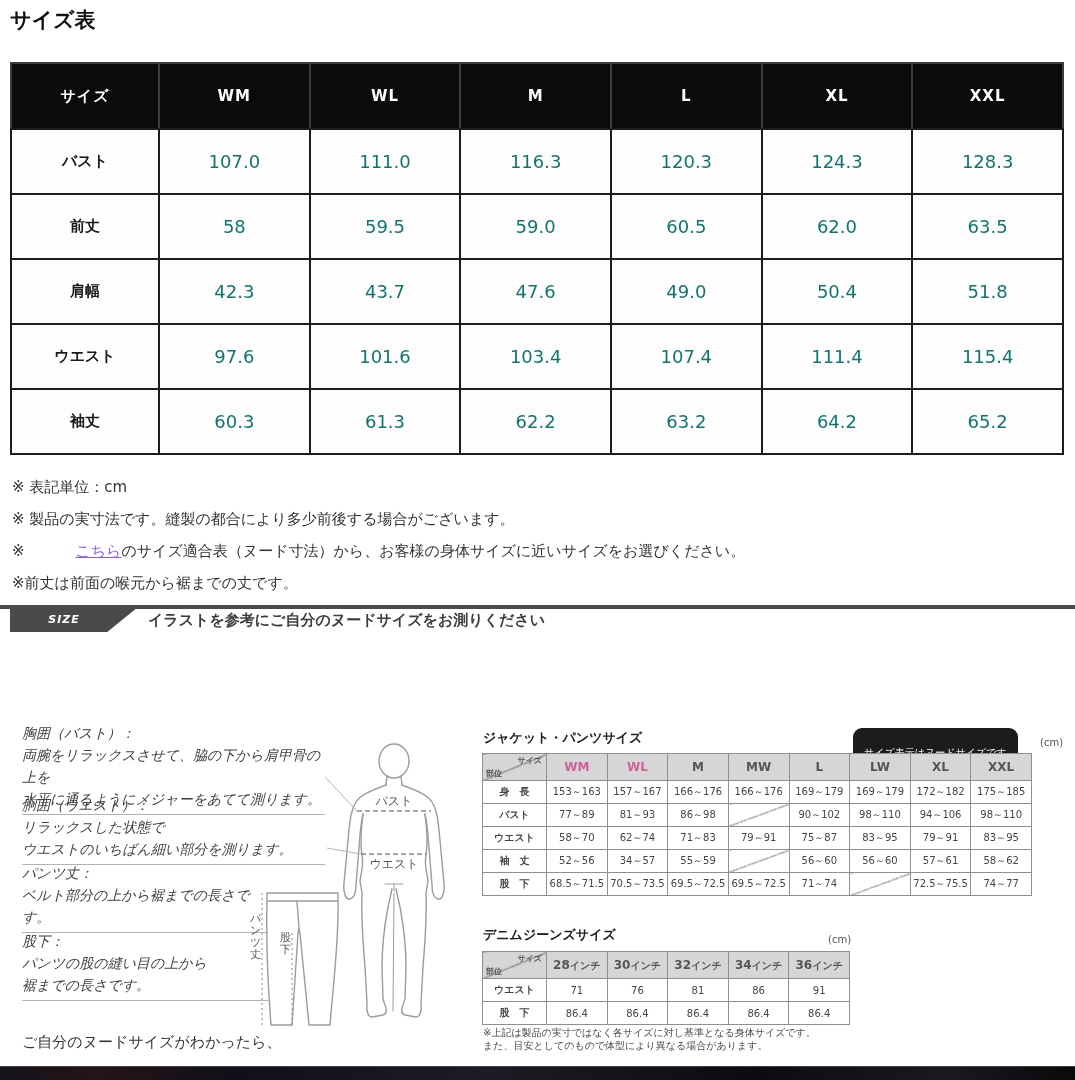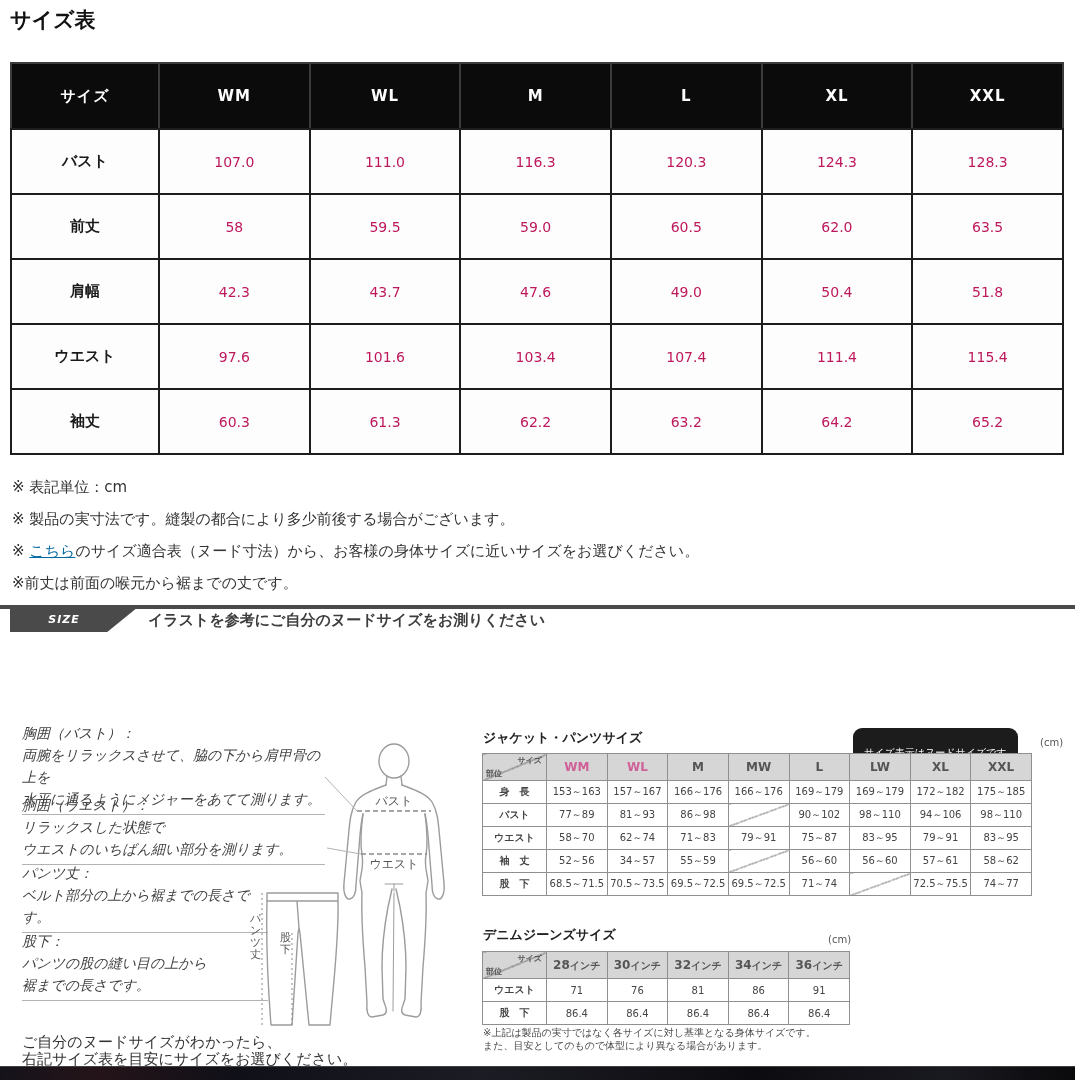--- a/index.html
+++ b/index.html
@@ -8,27 +8,27 @@
   .abs{position:absolute;}
 
   
   #page-title{left:10px;top:6px;font-size:21px;font-weight:bold;color:#111;}
 
   
   #main-table{left:10px;top:62px;width:1054px;border-collapse:collapse;table-layout:fixed;}
   #main-table th{background:#0b0b0b;color:#fdfdfd;font-size:15px;font-weight:bold;
                  height:62px;border:2px solid #3c3c3c;letter-spacing:1px;}
   #main-table td{background:#fdfdfd;border:2px solid #1d1d1d;height:61px;text-align:center;
-                 font-size:14px;color:#be185d;}
+                 font-size:18px;color:#0f766e;}
   #main-table td.rowlabel{font-weight:bold;color:#1a1a1a;font-size:15px;}
   #main-table thead th{border-bottom:2px solid #1d1d1d;}
 
   
   .note-line{left:12px;font-size:15px;color:#333;white-space:nowrap;}
-  .note-link{text-decoration:underline;color:#0369a1;cursor:pointer;}
+  .note-link{text-decoration:underline;color:#8b5cf6;cursor:pointer;margin-left:46px;}
 
   
   #banner-bar{left:0;top:605px;width:1075px;height:4px;background:#4a4a4a;}
   #banner-label{left:10px;top:607px;width:128px;height:25px;background:#4a4a4a;
                 clip-path:polygon(0 0,100% 0,76% 100%,0 100%);
                 color:#fff;font-size:11px;font-weight:bold;font-style:italic;
                 letter-spacing:1px;line-height:25px;text-align:center;padding-right:20px;box-sizing:border-box;}
   #banner-text{left:148px;top:611px;font-size:15px;font-weight:600;color:#3d3d3d;white-space:nowrap;}
 
   
@@ -174,21 +174,20 @@
         <span class="gb-head">パンツ丈：</span>
         <span class="gb-head">ベルト部分の上から裾までの長さです。</span>
       </div>
       <div class="abs guide-block" style="top: 930px; width: 246px;">
         <span class="gb-head">股下：</span>
         <span class="gb-head">パンツの股の縫い目の上から</span>
         <span class="gb-head">裾までの長さです。</span>
       </div>
     </div>
   <div class="abs closing-line" style="top:1033px">ご自分のヌードサイズがわかったら、</div>
-  <div class="abs closing-line" style="top:1050px">右記サイズ表を目安にサイズをお選びください。</div>
 
   <svg class="abs" id="figure-svg" width="280" height="345" viewBox="0 0 280 345">
     <g stroke="#9c9c9c" stroke-width="1.4" fill="none" stroke-linecap="round" stroke-linejoin="round">
 
       <ellipse cx="159" cy="46" rx="15" ry="17"></ellipse>
       <path d="M152,61 L151,70 M166,61 L167,70"></path>
 
       <path d="M151,70 C138,75 126,79 121,87 C116,95 115,105 114,115 L109,168 C108,178 111,185 115,184 C119,183 121,178 121,170 L125,120 C126,110 127,103 128,99"></path>
 
       <path d="M167,70 C180,75 192,79 197,87 C202,95 203,105 204,115 L209,168 C210,178 207,185 203,184 C199,183 197,178 197,170 L193,120 C192,110 191,103 190,99"></path>

